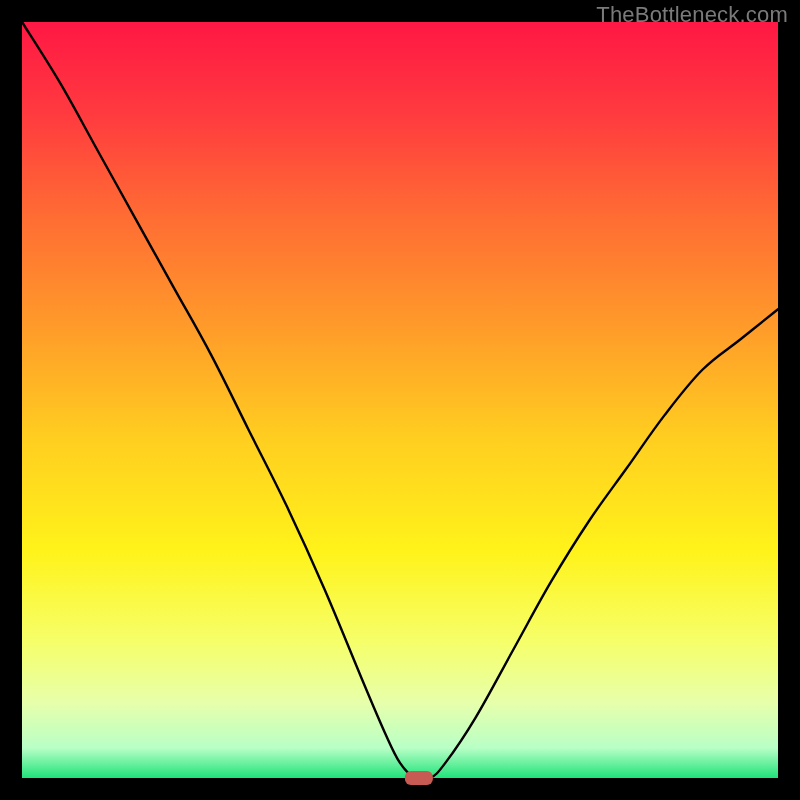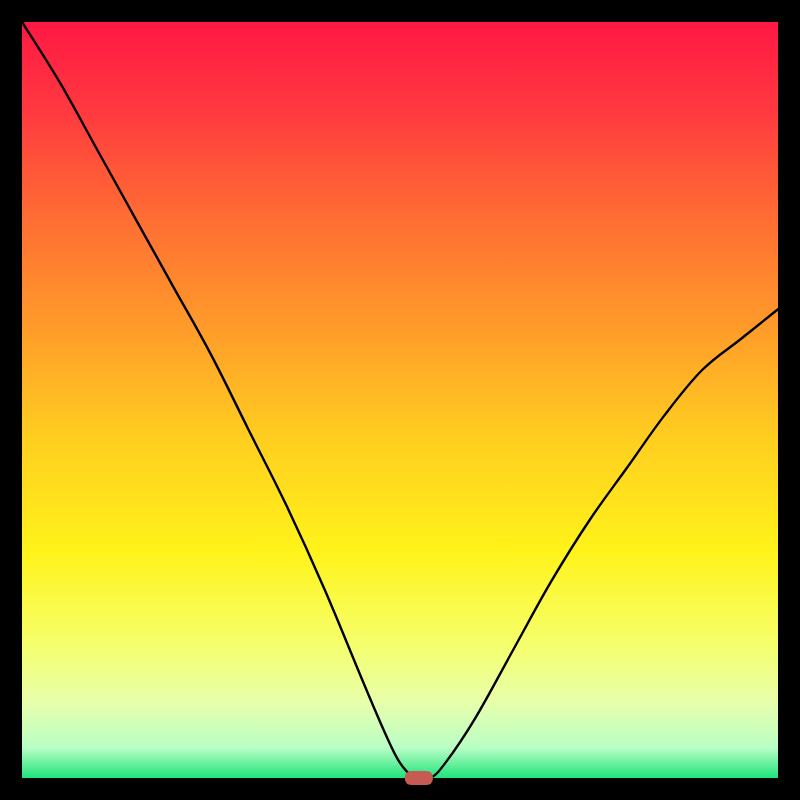--- a/index.html
+++ b/index.html
@@ -31,20 +31,21 @@
   svg {
     position: absolute;
     left: 0;
     top: 0;
   }
 </style>
 </head>
 <body>
 <div class="frame">
 
+<div class="watermark">TheBottleneck.com</div>
 
 <svg id="chart-svg" width="800" height="800" viewBox="0 0 800 800">
   <defs>
     <linearGradient id="bg-grad" x1="0" y1="0" x2="0" y2="1">
           <stop offset="0%" stop-color="#ff1844"></stop>
           <stop offset="12%" stop-color="#ff3a3f"></stop>
           <stop offset="25%" stop-color="#ff6a34"></stop>
           <stop offset="40%" stop-color="#ff9a2a"></stop>
           <stop offset="55.00000000000001%" stop-color="#ffce20"></stop>
           <stop offset="70%" stop-color="#fff31a"></stop>

